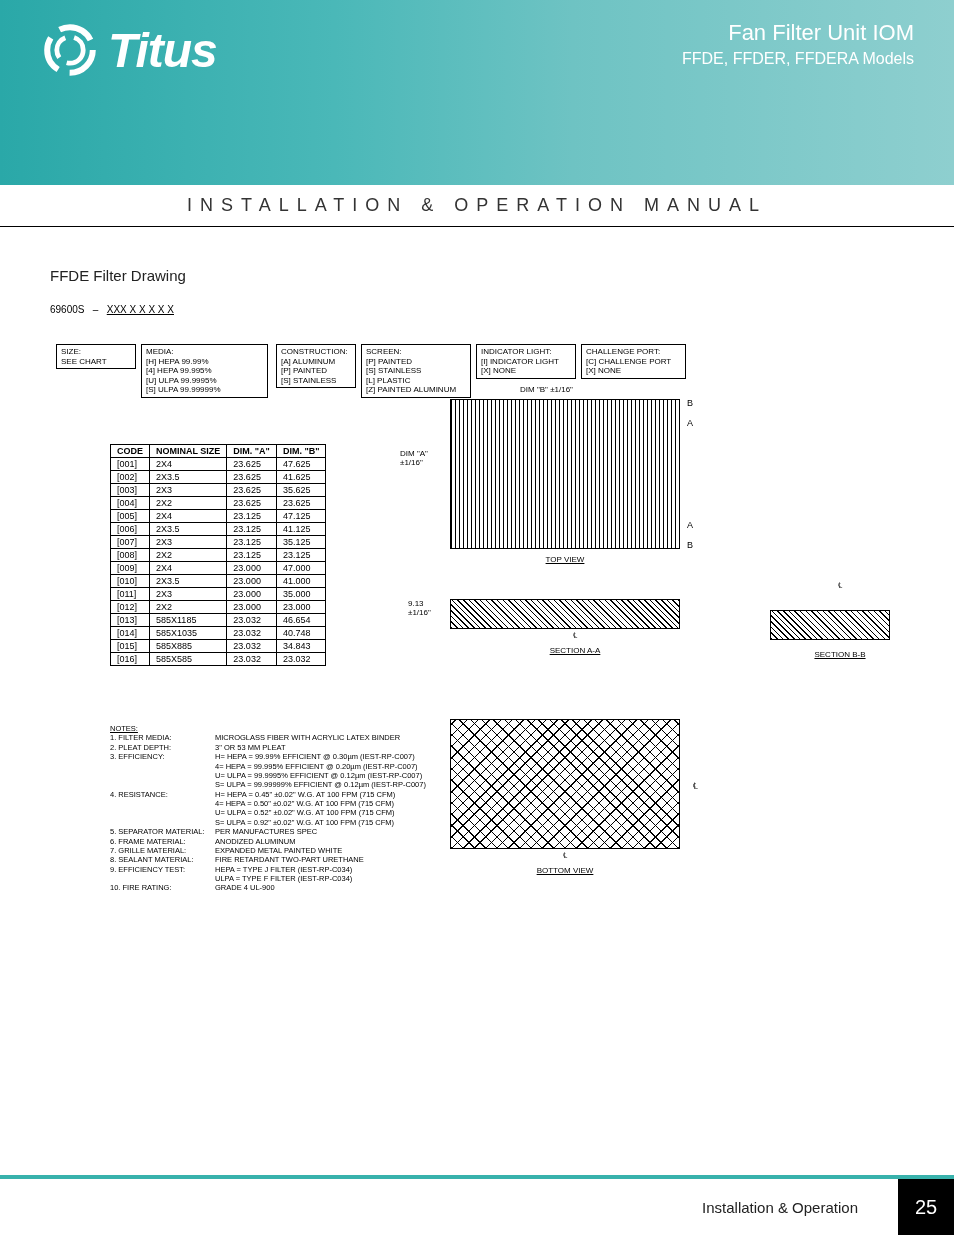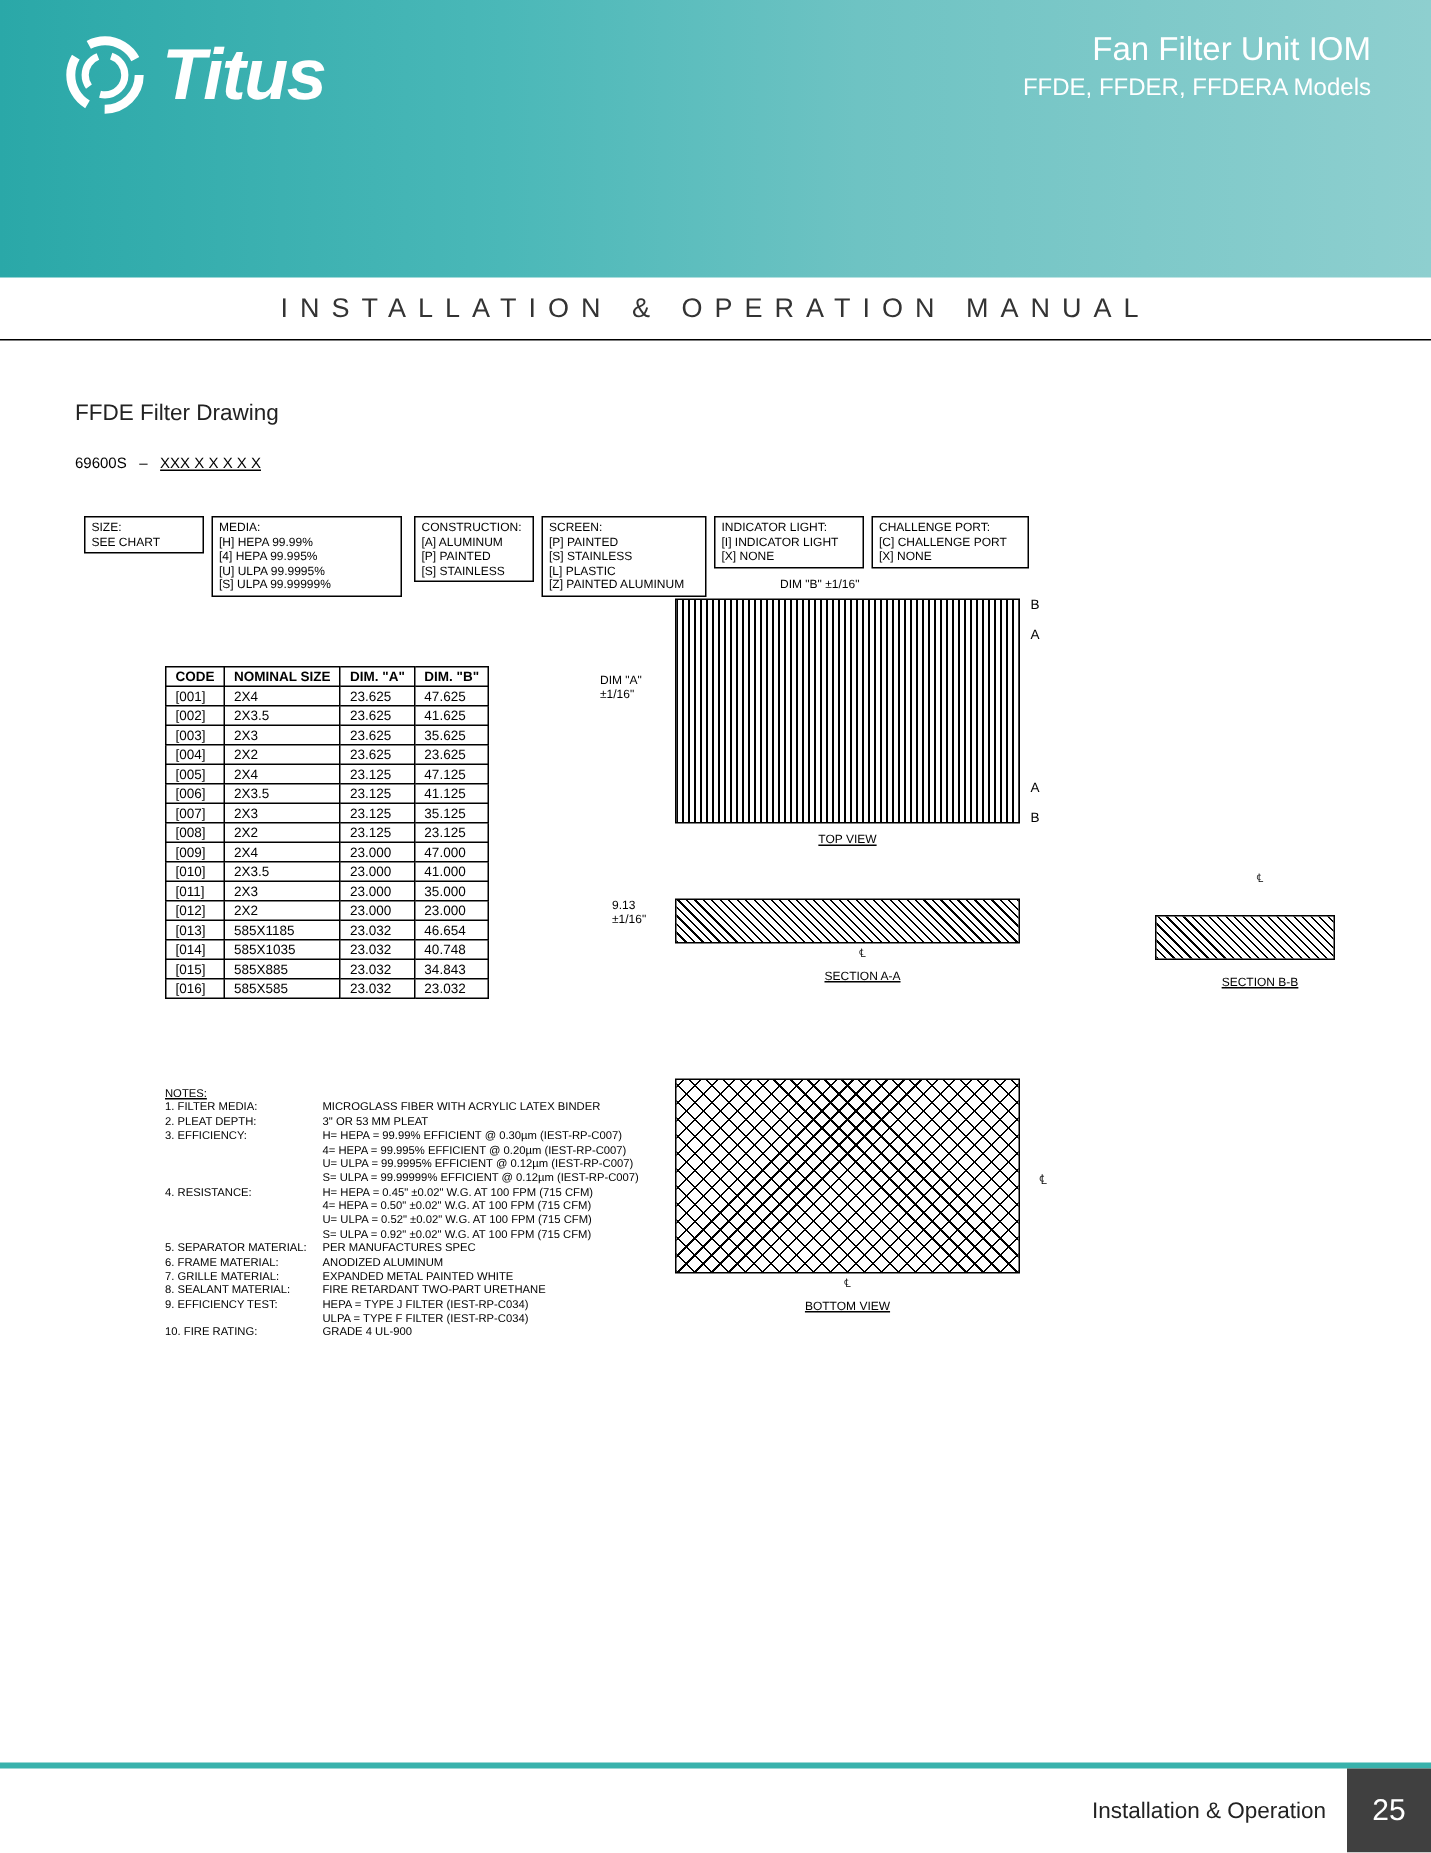--- a/index.html
+++ b/index.html
@@ -37,21 +37,21 @@
   .sec-rect { width: 230px; height: 30px; border: 1px solid #000; background: repeating-linear-gradient(45deg, #000 0 1px, transparent 1px 4px); }
   .section-bb { position: absolute; top: 275px; left: 720px; width: 140px; }
   .sec-rect-b { width: 120px; height: 30px; border: 1px solid #000; background: repeating-linear-gradient(45deg, #000 0 1px, transparent 1px 4px); margin-top: 20px; }
   .bottom-view { position: absolute; top: 415px; left: 400px; }
   .bottom-rect { width: 230px; height: 130px; border: 1px solid #000; background: repeating-linear-gradient(45deg, #000 0 1px, transparent 1px 8px), repeating-linear-gradient(-45deg, #000 0 1px, transparent 1px 8px); }
   .cl-mark { position: absolute; font-size: 9px; }
   
   .footer-line { position: absolute; left: 0; bottom: 56px; width: 100%; height: 4px; background: #38b2ac; }
   .footer { position: absolute; right: 0; bottom: 0; height: 56px; display: flex; align-items: center; }
   .footer-text { font-size: 15px; color: #222; padding-right: 14px; }
-  .page-box { background: #404040; color: #fff; width: 56px; height: 56px; display: flex; align-items: center; justify-content: center; font-size: 20px; }
+  .page-box { background: #000000; color: #fff; width: 56px; height: 56px; display: flex; align-items: center; justify-content: center; font-size: 20px; margin-left: 26px; }
 </style>
 </head>
 <body>
 
 <div class="header-band">
   <div class="logo-wrap">
     <svg class="logo-swirl" viewBox="0 0 100 100">
       <circle cx="50" cy="50" r="38" fill="none" stroke="#fff" stroke-width="10" stroke-dasharray="60 20"></circle>
       <circle cx="50" cy="50" r="22" fill="none" stroke="#fff" stroke-width="8" stroke-dasharray="40 15"></circle>
     </svg>

